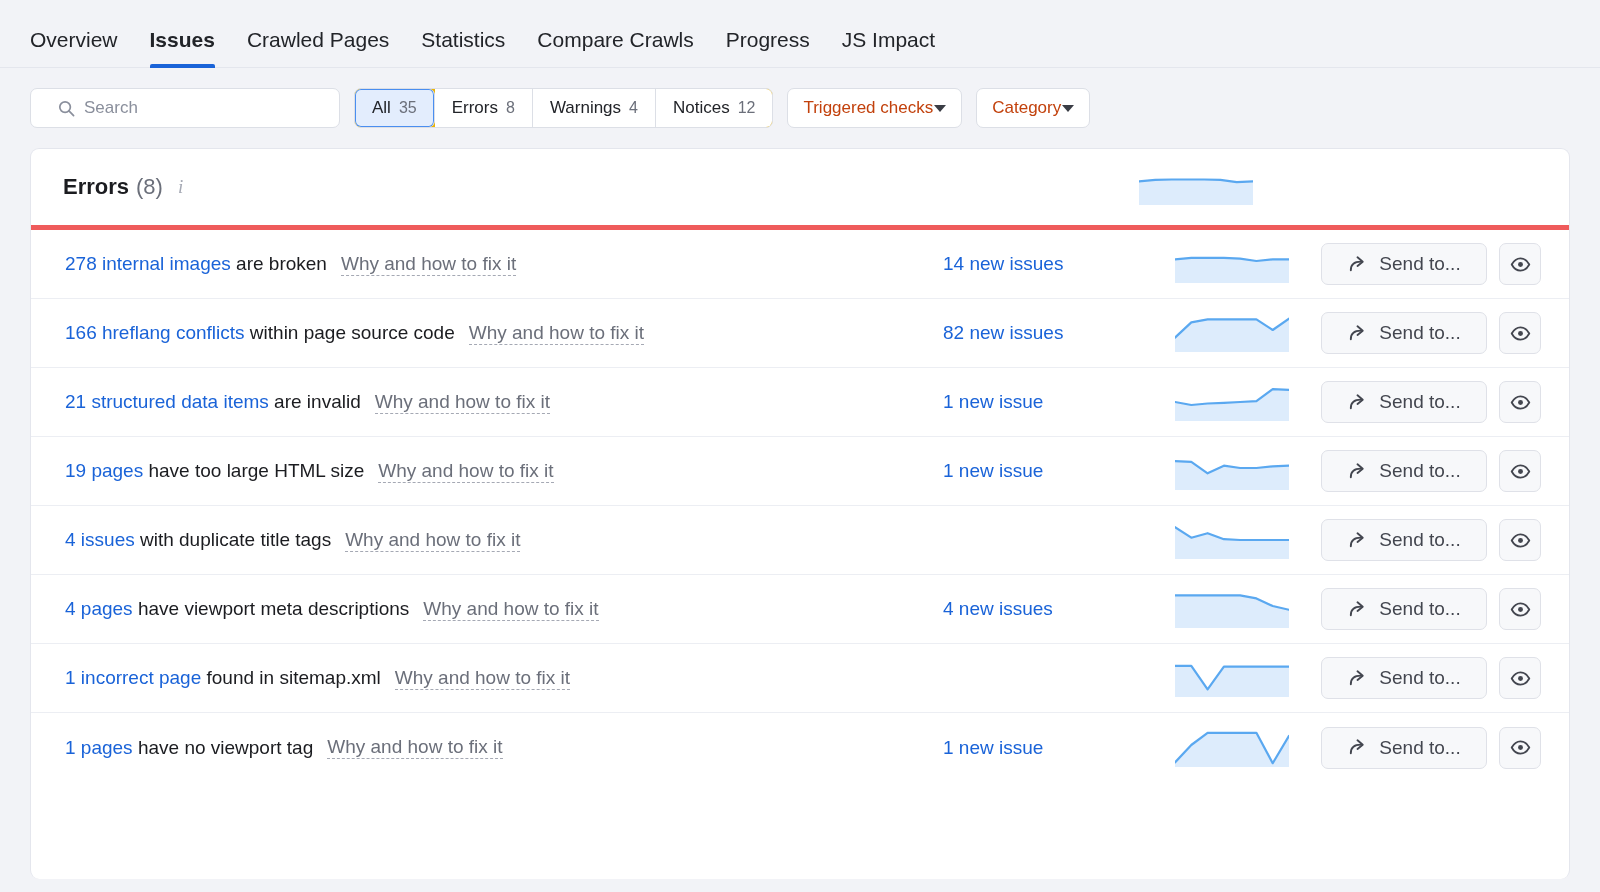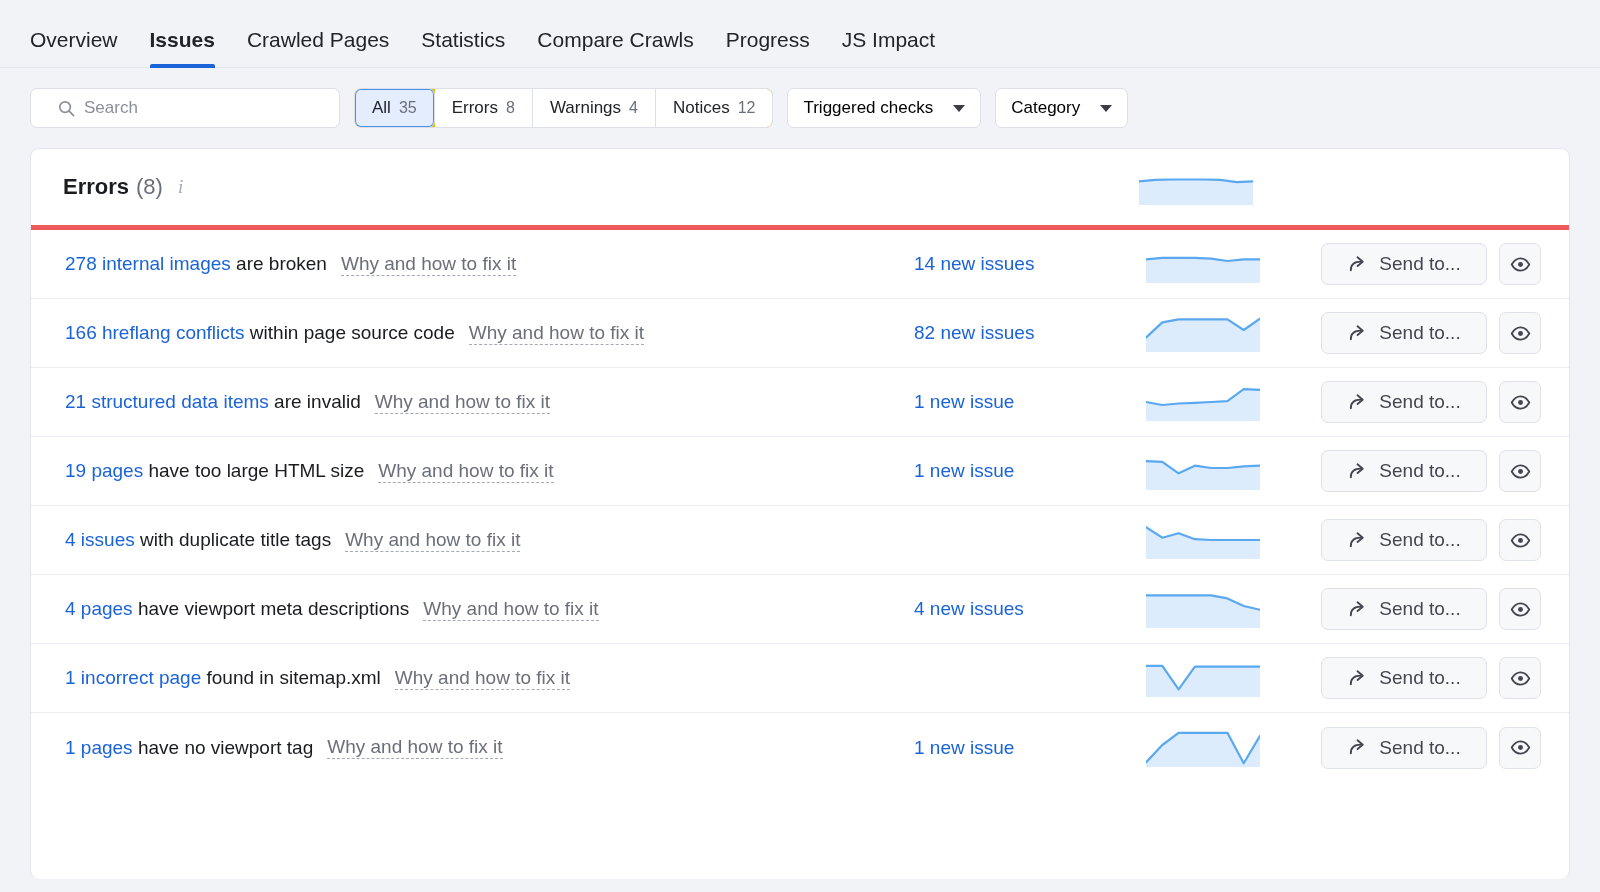--- a/index.html
+++ b/index.html
@@ -100,24 +100,24 @@
     border-radius: 6px;
   }
 
   .dropdown {
     height: 40px;
     border: 1px solid #dcdfe6;
     border-radius: 7px;
     background: #fff;
     display: flex;
     align-items: center;
-    gap: 20px;
+    gap: 1px;
     padding: 0 15px;
     font-size: 17px;
-    color: #000000;
+    color: #c2410c;
     cursor: pointer;
   }
   .caret {
     width: 0; height: 0;
     border-left: 6px solid transparent;
     border-right: 6px solid transparent;
     border-top: 7px solid #3a3d45;
   }
 
   
@@ -210,21 +210,20 @@
     width: 166px; height: 42px;
     border: 1px solid #dfe1e8;
     border-radius: 7px;
     background: #f7f8fa;
     display: flex; align-items: center; justify-content: center;
     gap: 11px;
     font-size: 19px;
     color: #43464f;
     cursor: pointer;
     margin-right: 12px;
-    margin-left: 29px;
   }
   .eyebtn {
     width: 42px; height: 42px;
     border: 1px solid #dfe1e8;
     border-radius: 7px;
     background: #f7f8fa;
     display: flex; align-items: center; justify-content: center;
     cursor: pointer;
   }
   svg { display: block; }

